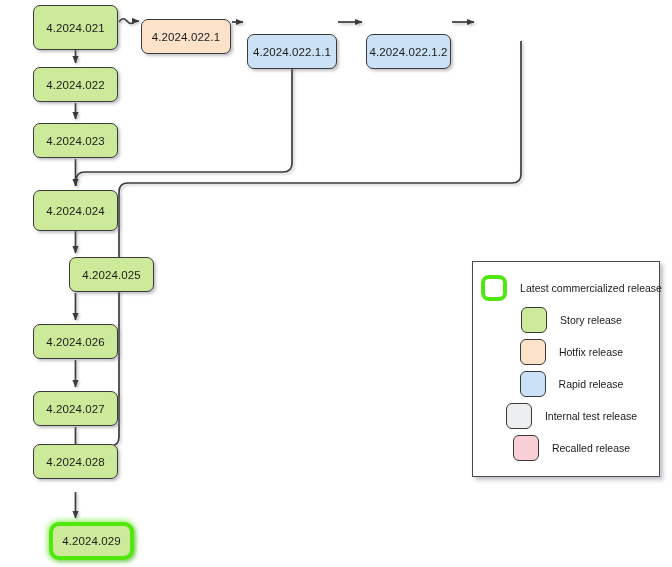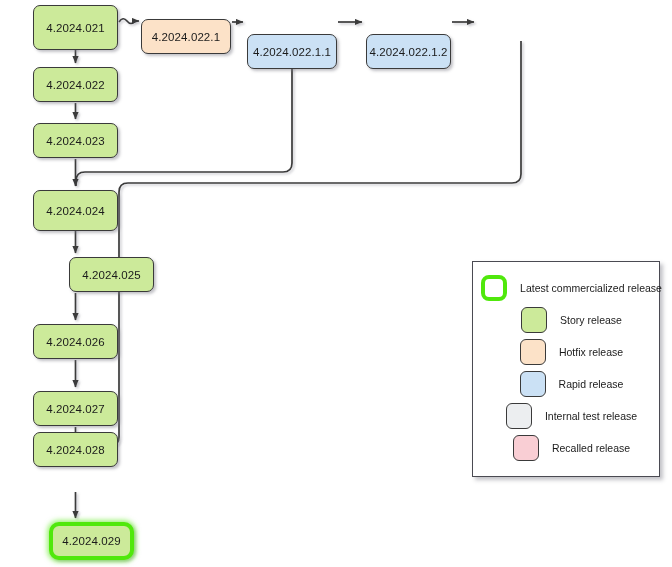--- a/index.html
+++ b/index.html
@@ -139,21 +139,21 @@
   <div class="node hotfix" style="left:141px; top:19px;   width:90px; height:35px;">4.2024.022.1</div>
   <div class="node rapid" style="left:247px; top:5px;   width:90px; height:35px;">4.2024.022.1.1</div>
   <div class="node rapid" style="left:366px; top:5px;   width:85px; height:35px;">4.2024.022.1.2</div>
 
   <div class="node story" style="left:33px; top:67px;  width:85px; height:35px;">4.2024.022</div>
   <div class="node story" style="left:33px; top:123px; width:85px; height:35px;">4.2024.023</div>
   <div class="node story" style="left:33px; top:190px; width:85px; height:41px;">4.2024.024</div>
   <div class="node story" style="left:33px; top:257px; width:85px; height:35px;margin-left:36px;">4.2024.025</div>
   <div class="node story" style="left:33px; top:324px; width:85px; height:35px;">4.2024.026</div>
   <div class="node story" style="left:33px; top:391px; width:85px; height:35px;">4.2024.027</div>
-  <div class="node story" style="left:33px; top:432px; width:85px; height:35px;">4.2024.028</div>
+  <div class="node story" style="left:33px; top:444px; width:85px; height:35px;">4.2024.028</div>
   <div class="node story latest" style="left:33px; top:522px; width:85px; height:38px;">4.2024.029</div>
 
   <div id="legend">
     <div class="legend-row">
       <span class="swatch latest"></span>
       <span class="legend-label">Latest commercialized release</span>
     </div>
     <div class="legend-row">
       <span class="swatch story"></span>
       <span class="legend-label">Story release</span>

